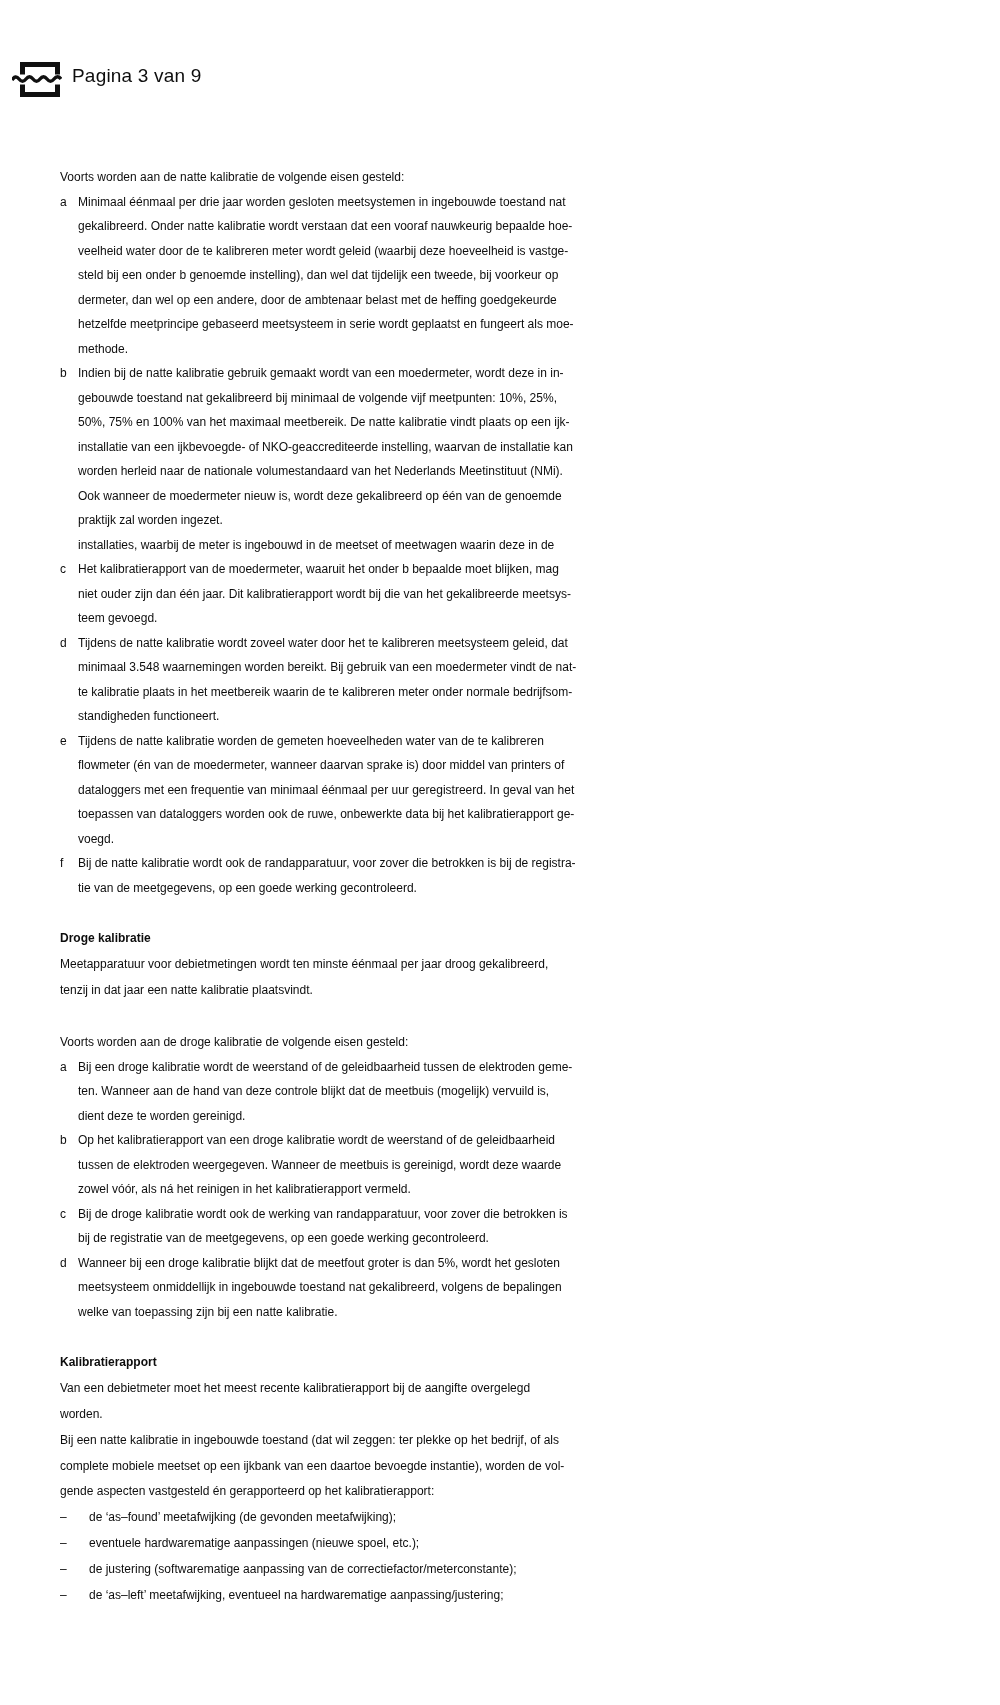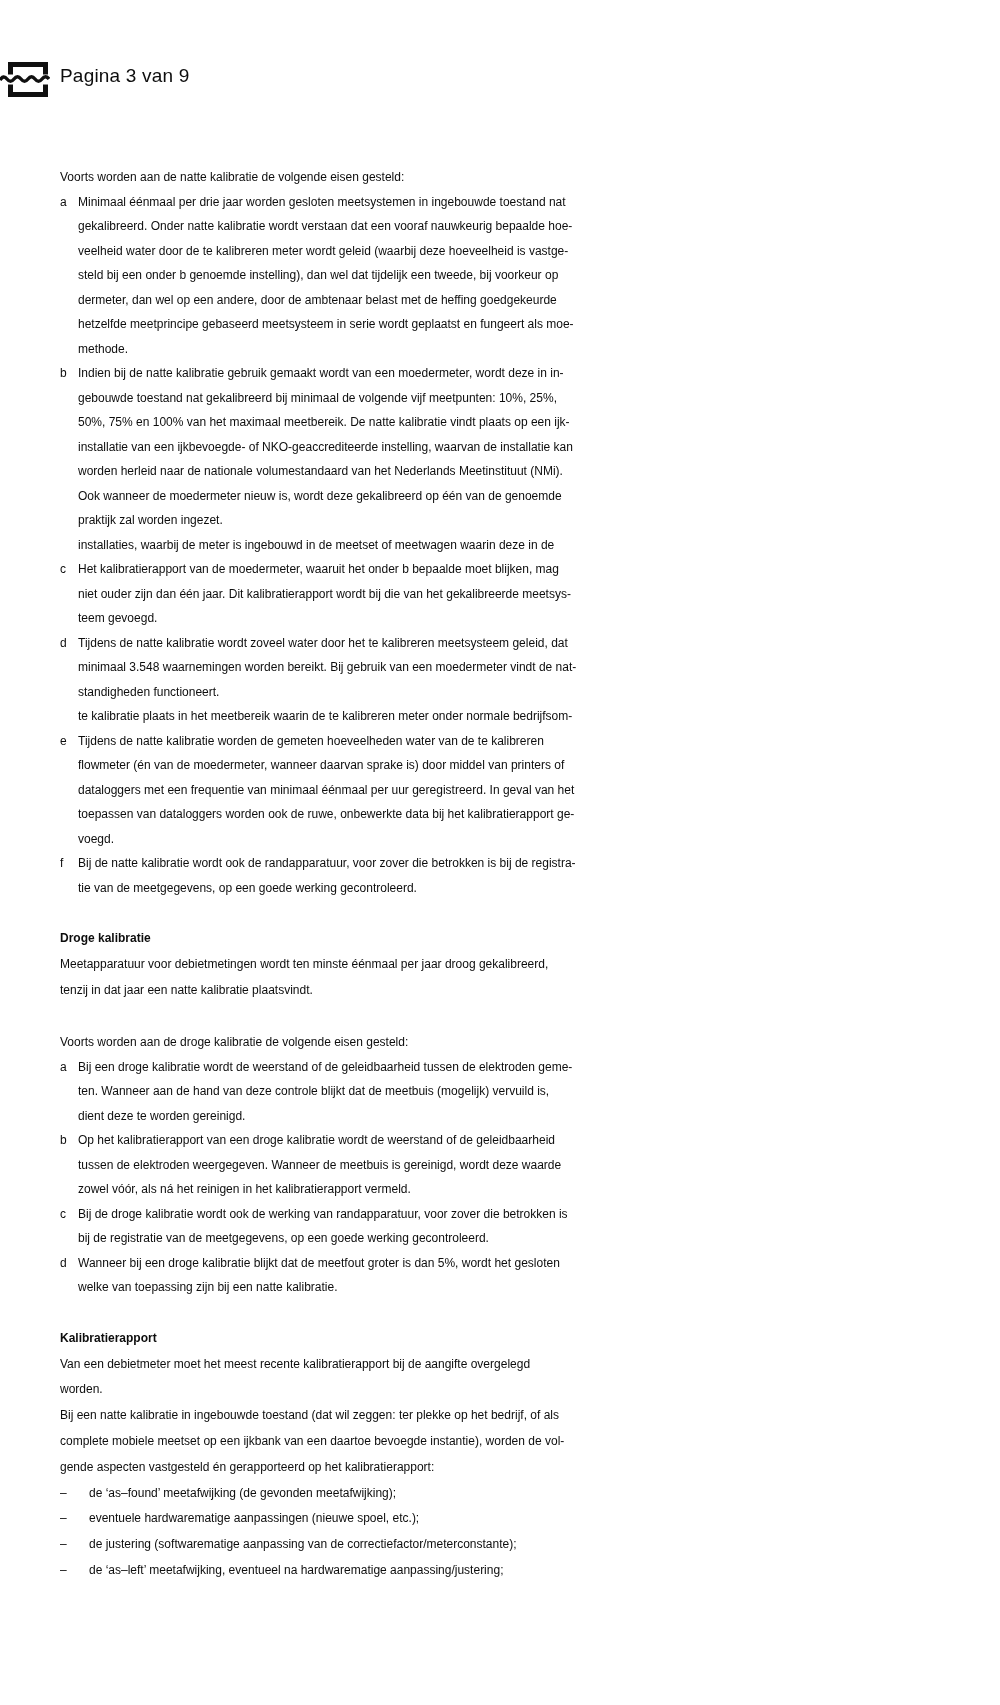--- a/index.html
+++ b/index.html
@@ -6,21 +6,21 @@
   body {
     width: 1000px; height: 1705px;
     background: #ffffff;
     color: #0d0d0d;
     font-family: "Liberation Sans", sans-serif;
     position: relative;
     overflow: hidden;
   }
   .page-header {
     position: absolute;
-    top: 60px; left: 0;
+    top: 60px; left: 12px;
     display: flex;
     align-items: flex-start;
   }
   .logo { width: 50px; height: 40px; display: block; }
   .page-label {
     font-size: 19px;
     line-height: 23px;
     margin: 4px 0 0 10px;
     letter-spacing: 0.2px;
   }
@@ -91,22 +91,22 @@
           <div class="line">Het kalibratierapport van de moedermeter, waaruit het onder b bepaalde moet blijken, mag</div>
           <div class="line">niet ouder zijn dan één jaar. Dit kalibratierapport wordt bij die van het gekalibreerde meetsys-</div>
           <div class="line">teem gevoegd.</div>
         </div>
       </div>
       <div class="li">
         <span class="li-label">d</span>
         <div class="li-lines">
           <div class="line">Tijdens de natte kalibratie wordt zoveel water door het te kalibreren meetsysteem geleid, dat</div>
           <div class="line">minimaal 3.548 waarnemingen worden bereikt. Bij gebruik van een moedermeter vindt de nat-</div>
+          <div class="line">te kalibratie plaats in het meetbereik waarin de te kalibreren meter onder normale bedrijfsom-</div>
           <div class="line">standigheden functioneert.</div>
-          <div class="line">te kalibratie plaats in het meetbereik waarin de te kalibreren meter onder normale bedrijfsom-</div>
         </div>
       </div>
       <div class="li">
         <span class="li-label">e</span>
         <div class="li-lines">
           <div class="line">Tijdens de natte kalibratie worden de gemeten hoeveelheden water van de te kalibreren</div>
           <div class="line">flowmeter (én van de moedermeter, wanneer daarvan sprake is) door middel van printers of</div>
           <div class="line">dataloggers met een frequentie van minimaal éénmaal per uur geregistreerd. In geval van het</div>
           <div class="line">toepassen van dataloggers worden ook de ruwe, onbewerkte data bij het kalibratierapport ge-</div>
           <div class="line">voegd.</div>
@@ -149,20 +149,21 @@
         <span class="li-label">c</span>
         <div class="li-lines">
           <div class="line">Bij de droge kalibratie wordt ook de werking van randapparatuur, voor zover die betrokken is</div>
           <div class="line">bij de registratie van de meetgegevens, op een goede werking gecontroleerd.</div>
         </div>
       </div>
       <div class="li">
         <span class="li-label">d</span>
         <div class="li-lines">
           <div class="line">Wanneer bij een droge kalibratie blijkt dat de meetfout groter is dan 5%, wordt het gesloten</div>
+          <div class="line">meetsysteem onmiddellijk in ingebouwde toestand nat gekalibreerd, volgens de bepalingen</div>
           <div class="line">welke van toepassing zijn bij een natte kalibratie.</div>
         </div>
       </div>
     </div>
     <div class="section-heading">Kalibratierapport</div>
     <div class="paragraph">
       <div class="line">Van een debietmeter moet het meest recente kalibratierapport bij de aangifte overgelegd</div>
       <div class="line">worden.</div>
       <div class="line">Bij een natte kalibratie in ingebouwde toestand (dat wil zeggen: ter plekke op het bedrijf, of als</div>
       <div class="line">complete mobiele meetset op een ijkbank van een daartoe bevoegde instantie), worden de vol-</div>

